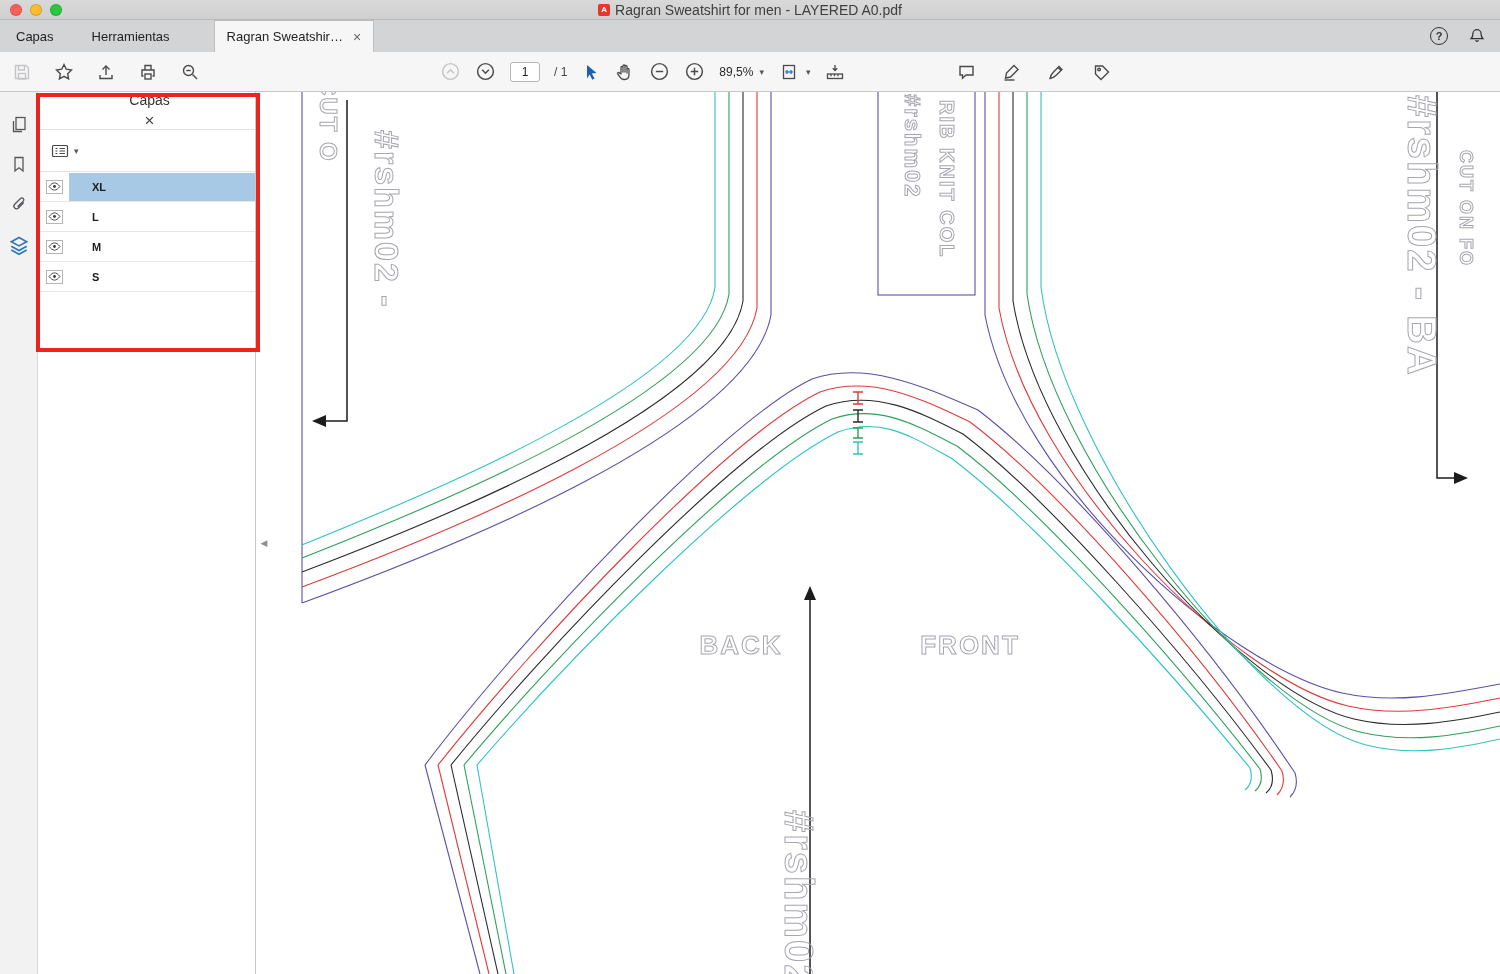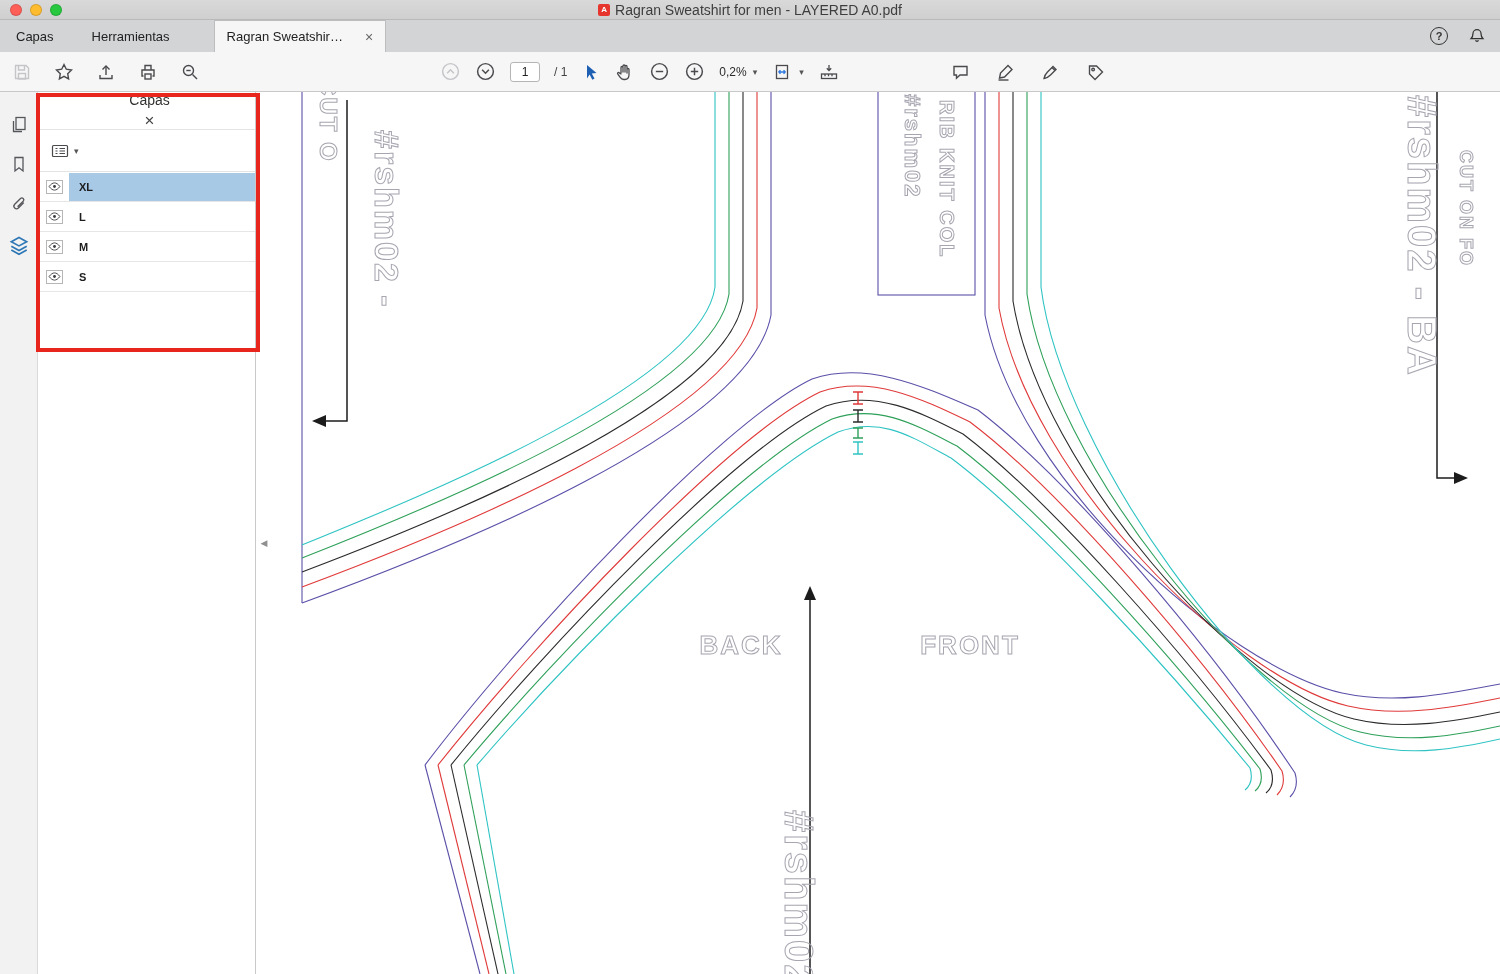--- a/index.html
+++ b/index.html
@@ -15,21 +15,21 @@
   .title-wrap { position:absolute; left:0; right:0; top:0; height:20px; display:flex; align-items:center; justify-content:center; gap:5px; }
   .title-wrap .t { font-size:14px; color:#3e3e3e; }
   .doc-icon { width:12px; height:12px; background:#e5352c; border-radius:2px; display:inline-flex; align-items:center; justify-content:center; color:#fff; font-size:8px; font-weight:bold; line-height:1; }
 
   
   .tabbar { position:absolute; left:0; top:20px; width:1500px; height:32px; background:#d3d4d5; display:flex; align-items:center; z-index:15; }
   .tab { font-size:13px; color:#222; padding:0 10px; height:32px; display:flex; align-items:center; cursor:default; }
   .tab-inicio { margin-left:6px; }
   .tab-herr { margin-left:18px; }
   .tab-doc { margin-left:34px; height:32px; background:#f6f6f6; border:1px solid #bdbdbd; border-bottom:none;
-    display:flex; align-items:center; gap:22px; padding:0 12px; font-size:13px; color:#222; min-width:160px; }
+    display:flex; align-items:center; gap:10px; padding:0 12px; font-size:13px; color:#222; min-width:160px; }
   .tab-close { color:#666; font-size:14px; line-height:1; cursor:default; }
   .tabbar-right { position:absolute; right:14px; top:0; height:32px; display:flex; align-items:center; gap:20px; }
   .help-btn { width:18px; height:18px; border-radius:50%; border:1.5px solid #333; background:none;
     font-size:11px; font-weight:bold; color:#333; display:flex; align-items:center; justify-content:center; }
   .icon-btn { background:none; border:none; padding:0; display:flex; align-items:center; justify-content:center; }
 
   
   .toolbar { position:absolute; left:0; top:52px; width:1500px; height:40px; background:#f6f6f6;
     border-bottom:1px solid #c8c8c8; display:flex; align-items:center; z-index:14; }
   .tb-group { display:flex; align-items:center; }
@@ -51,21 +51,21 @@
 
   
   .panel { position:absolute; left:38px; top:92px; width:218px; bottom:0; background:#fff; border-right:1px solid #c9c9c9; z-index:10; }
   .panel-header { height:38px; display:flex; align-items:center; justify-content:space-between; padding:0 14px 0 20px; border-bottom:1px solid #e3e3e3;flex-direction:column; }
   .panel-title { font-size:14px; color:#333; }
   .panel-close { background:none; border:none; font-size:17px; color:#444; line-height:1; }
   .panel-tools { height:42px; display:flex; align-items:center; padding:0 12px; border-bottom:1px solid #e3e3e3; }
   .opts-btn { background:none; border:none; display:flex; align-items:center; gap:4px; }
   .layer-row { height:30px; display:flex; align-items:center; border-bottom:1px solid #e6e6e6; padding-left:8px; }
   .eye-box { width:17px; height:14px; border:1px solid #b6b6b6; background:#fff; display:flex; align-items:center; justify-content:center; }
-  .layer-label-wrap { flex:1; height:28px; display:flex; align-items:center; padding-left:10px; margin-left:6px; }
+  .layer-label-wrap { flex:1; height:28px; display:flex; align-items:center; padding-left:23px; margin-left:6px; }
   .layer-row.selected .layer-label-wrap { background:var(--selection,#a8c9e6); }
   .layer-label { font-size:11px; font-weight:bold; color:#1d1d1d; }
 
   
   .red-rect { position:absolute; left:36px; top:93px; width:224px; height:259px; border:4px solid var(--annotation,#e8261d);
     z-index:40; pointer-events:none; }
 
   
   .collapse { position:absolute; left:257px; top:530px; width:14px; height:26px; background:none; border:none;
     color:#8f8f8f; font-size:9px; z-index:12; }
@@ -185,21 +185,21 @@
           <path d="M6.5 10h7"></path>
       </svg>
     </button>
     <button class="tbtn">
       <svg width="21" height="21" viewBox="0 0 20 20" fill="none" stroke="#4a4a4e" stroke-width="1.4">
         <circle cx="10" cy="10" r="7.5"></circle>
           <path d="M6.5 10h7M10 6.5v7"></path>
       </svg>
     </button>
     <div class="zoomwrap">
-      <span class="zoomtext">0,2%</span>
+      <span class="zoomtext">89,5%</span>
       <span class="caret">▾</span>
     </div>
     <div class="zoomwrap">
       <svg width="22" height="20" viewBox="0 0 20 20" fill="none" stroke="#4a4a4e" stroke-width="1.3">
         <rect x="4.5" y="3.5" width="11" height="13"></rect>
         <path d="M6.5 10h7M6.5 10l2-1.8M6.5 10l2 1.8M13.5 10l-2-1.8M13.5 10l-2 1.8" stroke="#2f7ae0"></path>
       </svg>
       <span class="caret">▾</span>
     </div>
     <button class="tbtn">

